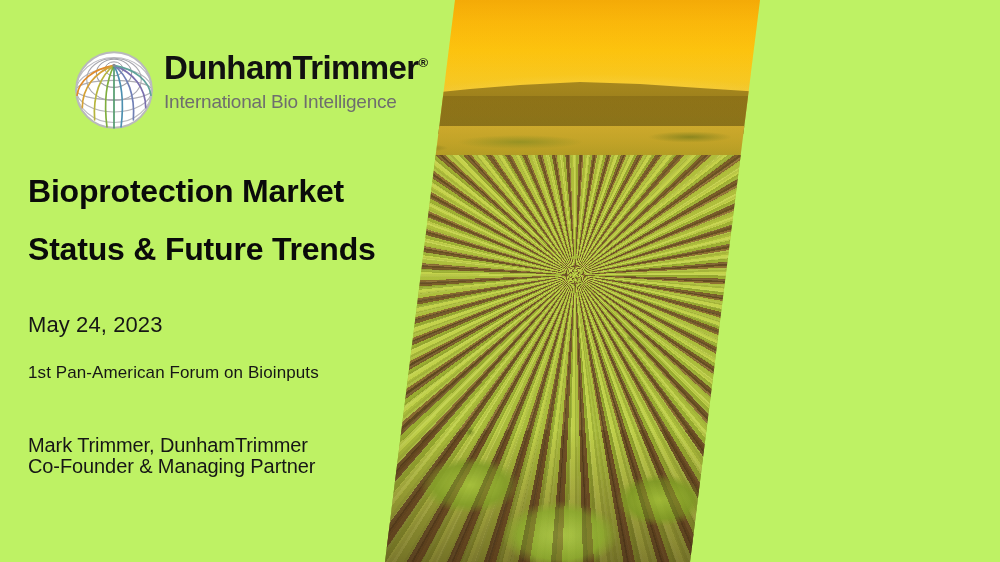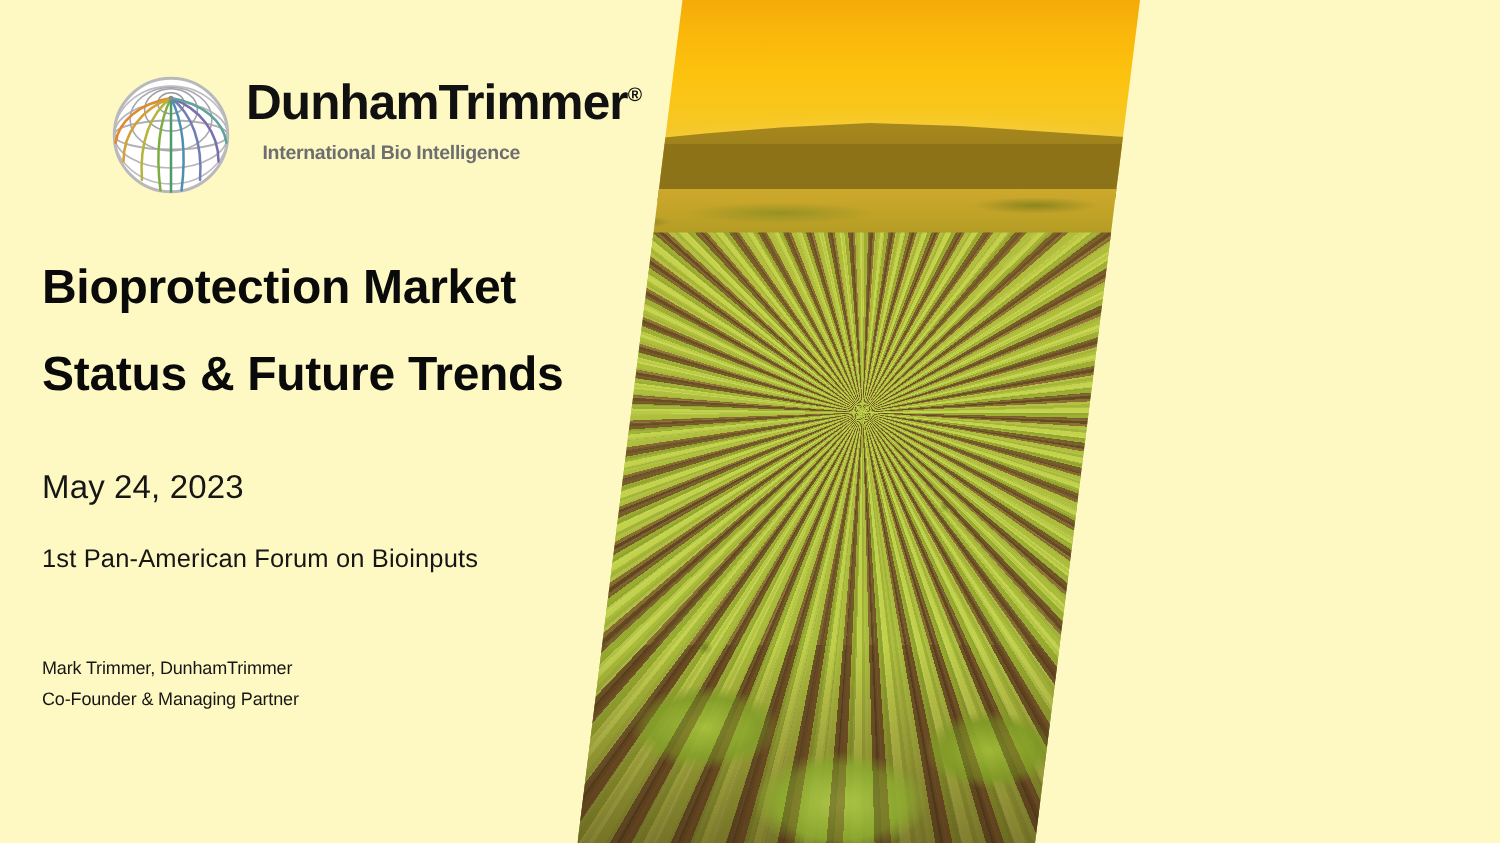--- a/index.html
+++ b/index.html
@@ -4,21 +4,21 @@
 <style>
   html, body {
     margin: 0;
     padding: 0;
     background: #ffffff;
   }
   #slide {
     position: relative;
     width: 1000px;
     height: 562px;
-    background: #fef9c3;
+    background: #bef264;
     overflow: hidden;
     font-family: "Liberation Sans", sans-serif;
   }
 
   
   #logo-block {
     position: absolute;
     left: 70px;
     top: 44px;
     width: 340px;
@@ -47,28 +47,27 @@
     white-space: nowrap;
   }
   #logo-wordmark .reg {
     font-size: 13px;
     vertical-align: super;
     font-weight: bold;
     letter-spacing: 0;
   }
   #logo-tagline {
     font-family: "Liberation Sans", sans-serif;
-    font-weight: bold;
-    font-size: 13px;
+    font-weight: normal;
+    font-size: 19px;
     color: #6e6e6e;
     line-height: 24px;
     margin-top: 3px;
     white-space: nowrap;
     letter-spacing: -0.2px;
-    margin-left: 11px;
   }
 
   
   #title-block {
     position: absolute;
     left: 28px;
     top: 162px;
     width: 400px;
   }
   .title-line {
@@ -105,21 +104,21 @@
   }
   #speaker-block {
     position: absolute;
     left: 28px;
     top: 435px;
     width: 380px;
   }
   .speaker-line {
     font-family: "Liberation Sans", sans-serif;
     font-weight: normal;
-    font-size: 12px;
+    font-size: 20px;
     line-height: 21px;
     color: #161616;
     letter-spacing: -0.1px;
     white-space: nowrap;
   }
 
   
   #photo-panel {
     position: absolute;
     left: 0;

